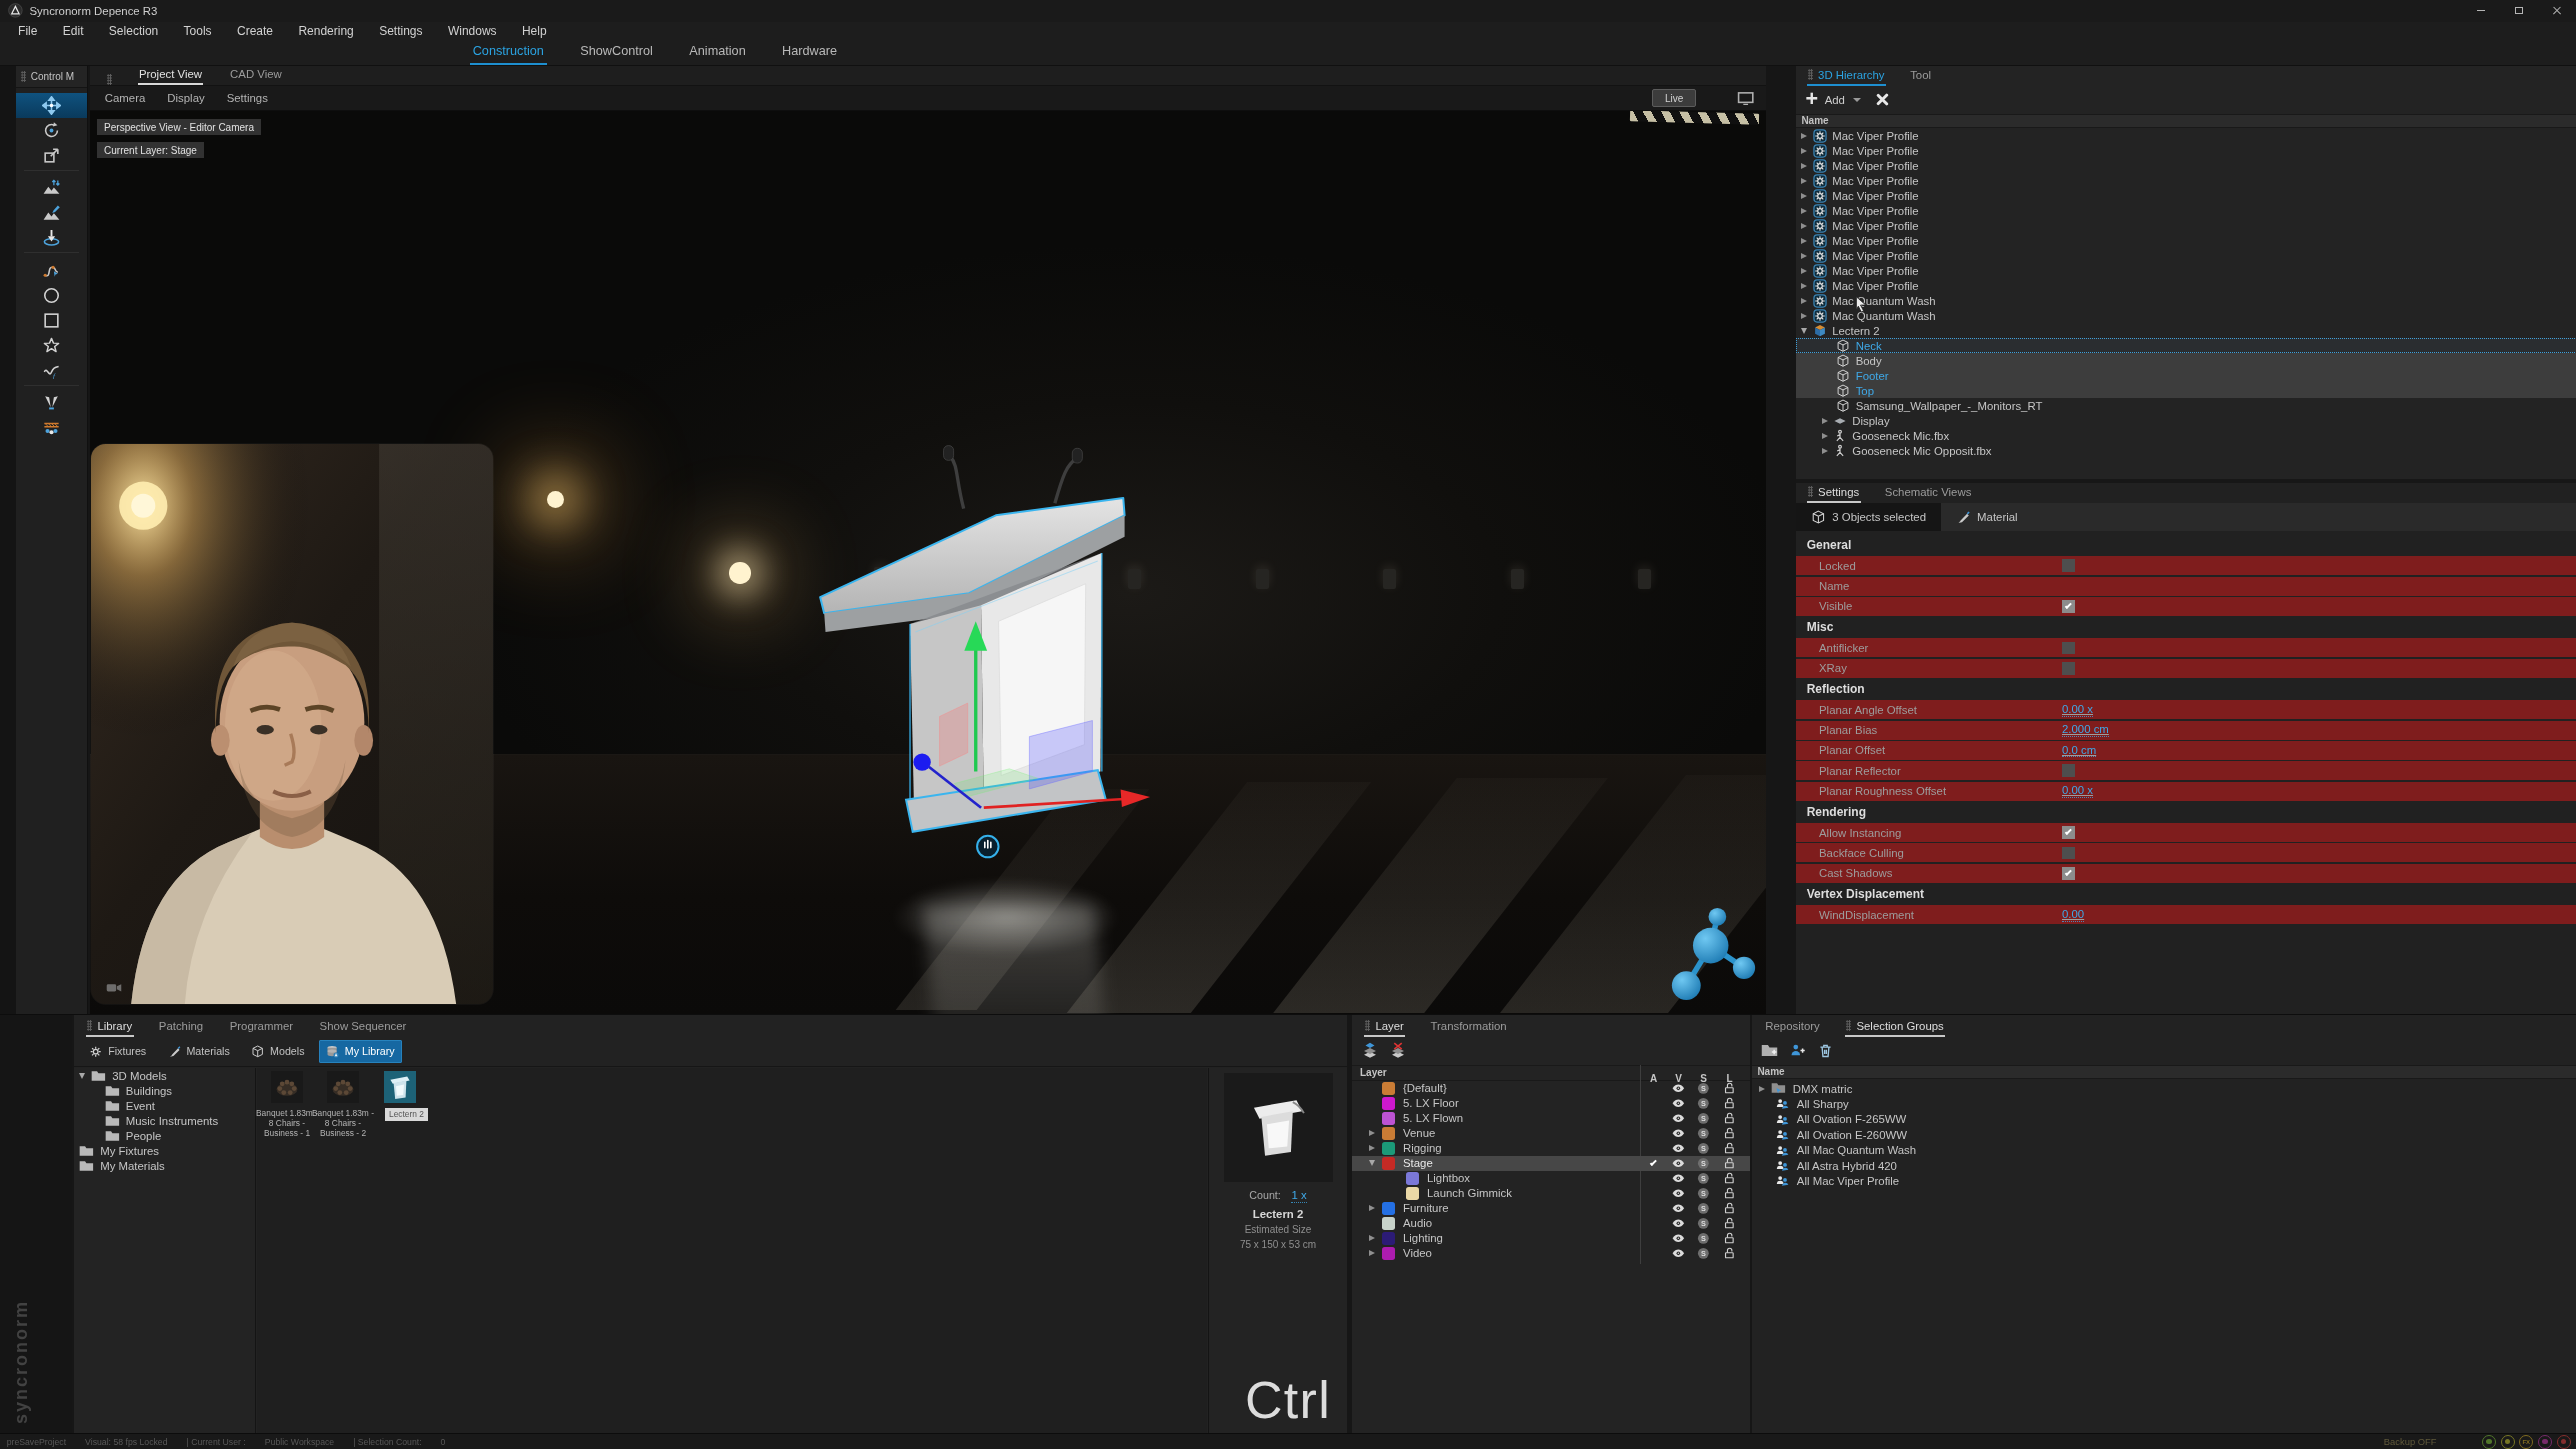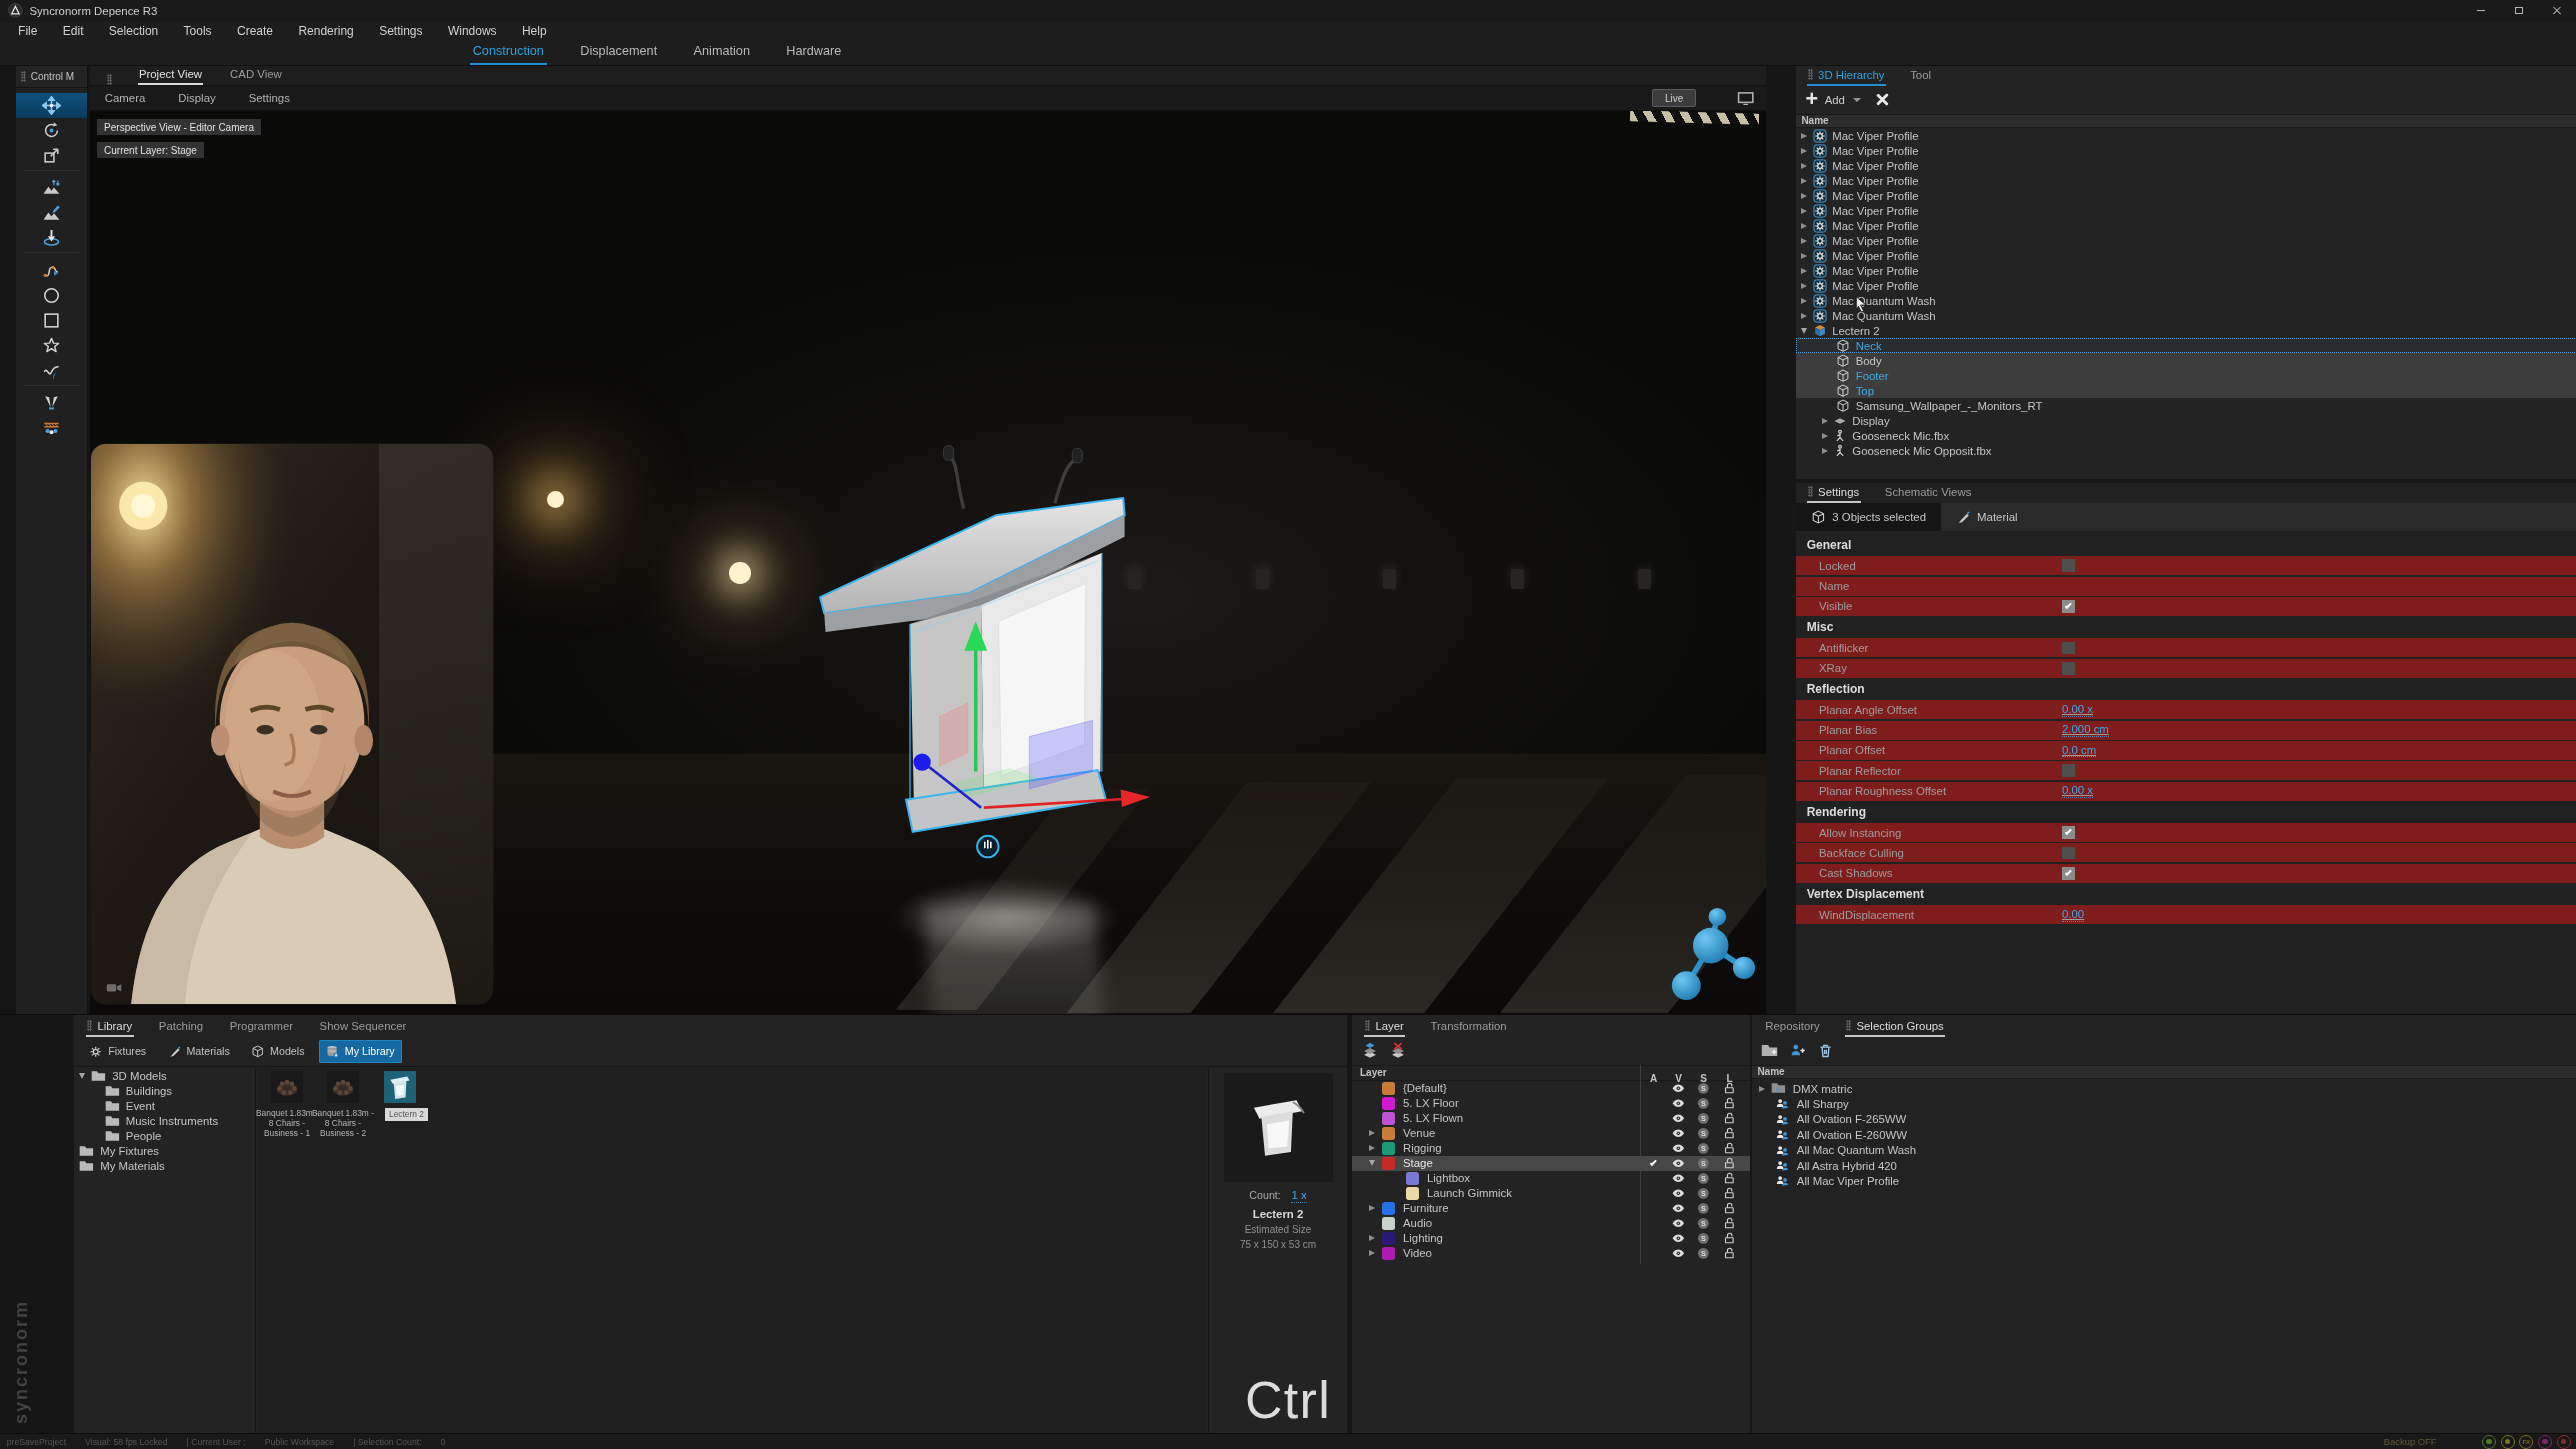--- a/index.html
+++ b/index.html
@@ -212,21 +212,21 @@
       <div class="mitem">Selection</div>
       <div class="mitem">Tools</div>
       <div class="mitem">Create</div>
       <div class="mitem">Rendering</div>
       <div class="mitem">Settings</div>
       <div class="mitem">Windows</div>
       <div class="mitem">Help</div>
     </div>
   <div class="tabsrow" id="wtabs">
       <div class="wtab active">Construction</div>
-      <div class="wtab">Displacement</div>
+      <div class="wtab">ShowControl</div>
       <div class="wtab">Animation</div>
       <div class="wtab">Hardware</div>
     </div>
 
   <div class="main">
 
     <div class="leftrail">
       <div class="cmtab">
         <span class="handle"></span>
         <span>Control M</span>
@@ -329,21 +329,21 @@
 
     <div class="viewport">
       <div class="vhead1">
         <span class="handle"></span>
         <span id="vtabs" style="display:flex;gap:25.5px;align-items:flex-end">
             <div class="vtab active">Project View</div>
             <div class="vtab">CAD View</div>
           </span>
       </div>
       <div class="vhead2">
-        <span id="vmenu" style="display:flex;gap:33px">
+        <span id="vmenu" style="display:flex;gap:22px">
             <span>Camera</span>
             <span>Display</span>
             <span>Settings</span>
           </span>
         <span class="livebtn">Live</span>
         <span class="monico">
           <svg width="17.4" height="14.8" viewBox="0 0 22 18" fill="none" stroke="#b0b0b0" stroke-width="2">
               <rect x="2" y="2" width="18" height="12"></rect>
               <path d="M8 17h6" stroke-width="2.5"></path>
             </svg>

